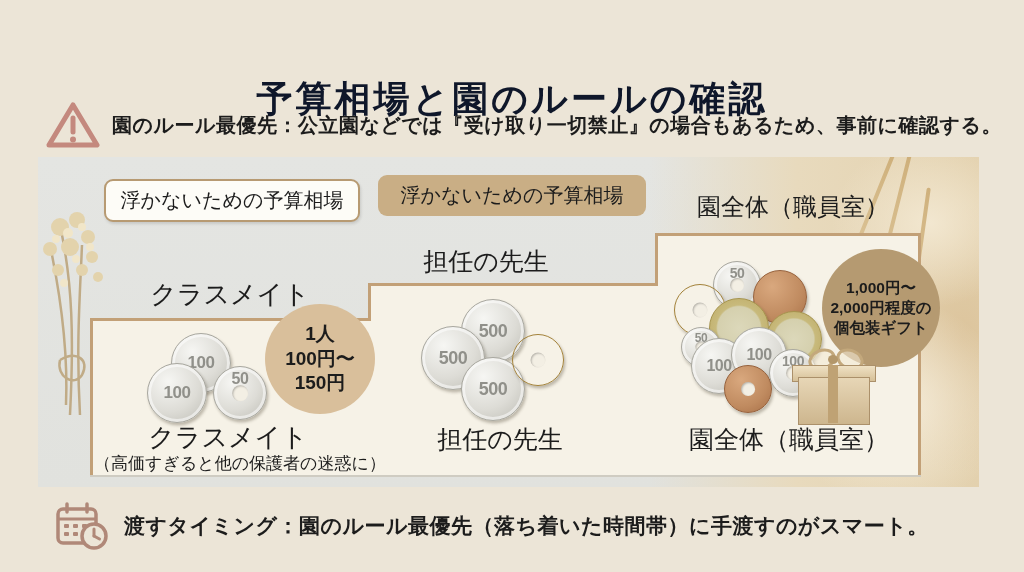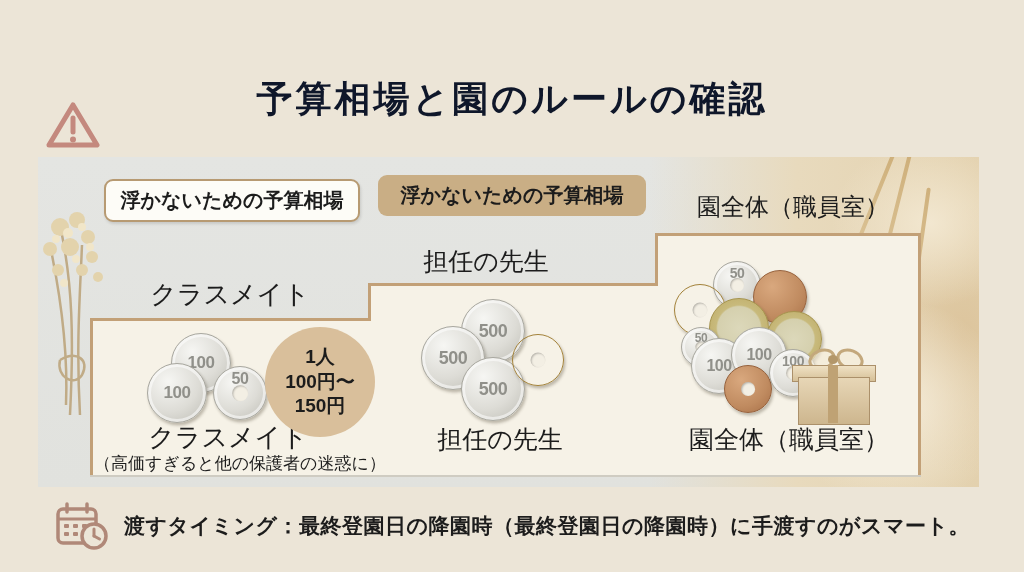--- a/index.html
+++ b/index.html
@@ -47,37 +47,37 @@
   .line-top1{left:52px;top:161px;width:281px;height:3px;}
   .line-v-left{left:52px;top:161px;width:3px;height:157px;}
   .line-v12{left:330px;top:126px;width:3px;height:38px;}
   .line-top2{left:330px;top:126px;width:290px;height:3px;}
   .line-v23{left:617px;top:76px;width:3px;height:53px;}
   .line-top3{left:617px;top:76px;width:266px;height:3px;}
   .line-v-right{left:880px;top:76px;width:3px;height:242px;}
   .line-bottom{left:52px;top:318px;width:831px;height:2px;background:#cfccc2;}
   
   .badge{position:absolute;border-radius:9px;display:flex;align-items:center;justify-content:center;
-         font-weight:700;font-size:20px;white-space:nowrap;z-index:4;text-align:center;}
+         font-weight:400;font-size:20px;white-space:nowrap;z-index:4;text-align:center;}
   .badge-white{left:66px;top:22px;width:252px;height:39px;background:#fdfcf7;border:2px solid #b79a72;
                box-shadow:1px 2px 3px rgba(0,0,0,.12);}
   .badge-tan{left:340px;top:18px;width:268px;height:41px;background:#c9ae85;}
   
   .step-label{position:absolute;transform:translateX(-50%);font-weight:400;white-space:nowrap;z-index:4;}
   .lbl-top-1{left:192px;top:120px;font-size:26px;}
   .lbl-top-2{left:448px;top:88px;font-size:25px;}
   .lbl-top-3{left:755px;top:34px;font-size:24px;}
   .lbl-bot-1{left:190px;top:263px;font-size:26px;}
   .lbl-note-1{left:202px;top:295px;font-size:17px;}
   .lbl-bot-2{left:462px;top:266px;font-size:25px;}
   .lbl-bot-3{left:751px;top:266px;font-size:25px;}
   
   .bubble{position:absolute;border-radius:50%;display:flex;flex-direction:column;align-items:center;
           justify-content:center;font-weight:700;text-align:center;z-index:5;line-height:1.3;}
-  .bubble-1{left:227px;top:170px;width:110px;height:110px;background:#d9bf9b;font-size:19px;}
+  .bubble-1{left:227px;top:147px;width:110px;height:110px;background:#d9bf9b;font-size:19px;}
   .bubble-2{left:497px;top:138px;width:114px;height:114px;background:#8ea887;font-size:19px;}
   .bubble-3{left:784px;top:92px;width:118px;height:118px;background:#b59a71;font-size:15.5px;}
   
   .coin{position:absolute;border-radius:50%;display:flex;align-items:center;justify-content:center;
         font-weight:700;z-index:4;box-shadow:1.5px 2.5px 3px rgba(60,50,30,.30);letter-spacing:-0.5px;text-align:center;}
   .coin.silver,.coin.silver-hole{
     background:radial-gradient(circle at 35% 30%, #f6f6f3 0%, #dddcd6 55%, #bcbbb3 100%);
     border:1px solid #a9a8a0;color:#90908a;
     box-shadow:inset 0 0 0 3px rgba(255,255,255,.55), 1.5px 2.5px 3px rgba(60,50,30,.30);}
   .coin.gold-hole{
@@ -115,20 +115,21 @@
 <body>
 
 <div class="title">予算相場と園のルールの確認</div>
 
 <div class="warn-row">
   <svg class="warn-icon" viewBox="0 0 54 48">
     <path d="M27 4 L51 44 L3 44 Z" fill="none" stroke="#c4897e" stroke-width="5" stroke-linejoin="round"></path>
     <line x1="27" y1="17" x2="27" y2="31" stroke="#c4897e" stroke-width="5" stroke-linecap="round"></line>
     <circle cx="27" cy="38.5" r="3" fill="#c4897e"></circle>
   </svg>
+  <div class="warn-text">園のルール最優先：公立園などでは『受け取り一切禁止』の場合もあるため、事前に確認する。</div>
 </div>
 
 <div class="panel">
   <div class="deco-fur"></div>
   <div class="deco-stalk stalk-1"></div>
   <div class="deco-stalk stalk-2"></div>
   <div class="deco-stalk stalk-3"></div>
   <svg class="deco-flowers" width="90" height="260" viewBox="0 0 90 260">
     <g stroke="#bda57d" stroke-width="2.5" fill="none" opacity="0.9">
       <path d="M30 70 C 40 120, 42 170, 38 250"></path>
@@ -173,20 +174,25 @@
   <div class="badge badge-tan">浮かないための予算相場</div>
 
   <div class="step-label lbl-top-1">クラスメイト</div>
   <div class="step-label lbl-top-2">担任の先生</div>
   <div class="step-label lbl-top-3">園全体（職員室）</div>
 
   <div class="bubble bubble-1">
     <div>1人</div>
     <div>100円〜</div>
     <div>150円</div>
+  </div>
+  <div class="bubble bubble-3">
+    <div>1,000円〜</div>
+    <div>2,000円程度の</div>
+    <div>個包装ギフト</div>
   </div>
 
   <div id="coins">
       <div class="coin silver" style="left: 133px; top: 176px; height: 58px; width: 58px; font-size: 17px;">100</div>
       <div class="coin silver" style="left: 109px; top: 206px; height: 58px; width: 58px; font-size: 17px;">100</div>
       <div class="coin silver-hole" style="left: 175px; top: 209px; height: 54px; width: 54px; font-size: 16px;">50</div>
       <div class="coin silver" style="left: 423px; top: 142px; height: 62px; width: 62px; font-size: 18px;">500</div>
       <div class="coin silver" style="left: 383px; top: 169px; height: 62px; width: 62px; font-size: 18px;">500</div>
       <div class="coin silver" style="left: 423px; top: 200px; height: 62px; width: 62px; font-size: 18px;">500</div>
       <div class="coin gold-hole" style="left: 474px; top: 177px; height: 52px; width: 52px; font-size: 15px;"></div>
@@ -227,14 +233,14 @@
       <rect x="10" y="23" width="5" height="4" rx="1"></rect>
         <rect x="19" y="23" width="5" height="4" rx="1"></rect>
         <rect x="28" y="23" width="5" height="4" rx="1"></rect>
       <rect x="10" y="31" width="5" height="4" rx="1"></rect>
         <rect x="19" y="31" width="5" height="4" rx="1"></rect>
     </g>
     <circle cx="40" cy="35" r="12" fill="#ece5d7" stroke="#b08878" stroke-width="3.5"></circle>
     <line x1="40" y1="35" x2="40" y2="28" stroke="#b08878" stroke-width="3" stroke-linecap="round"></line>
     <line x1="40" y1="35" x2="45.5" y2="38" stroke="#b08878" stroke-width="3" stroke-linecap="round"></line>
   </svg>
-  <div class="footer-text">渡すタイミング：最終登園日の降園時（最終登園日の降園時）に手渡すのがスマート。</div>
+  <div class="footer-text">渡すタイミング：園のルール最優先（落ち着いた時間帯）に手渡すのがスマート。</div>
 </div>
 
 </body></html>

